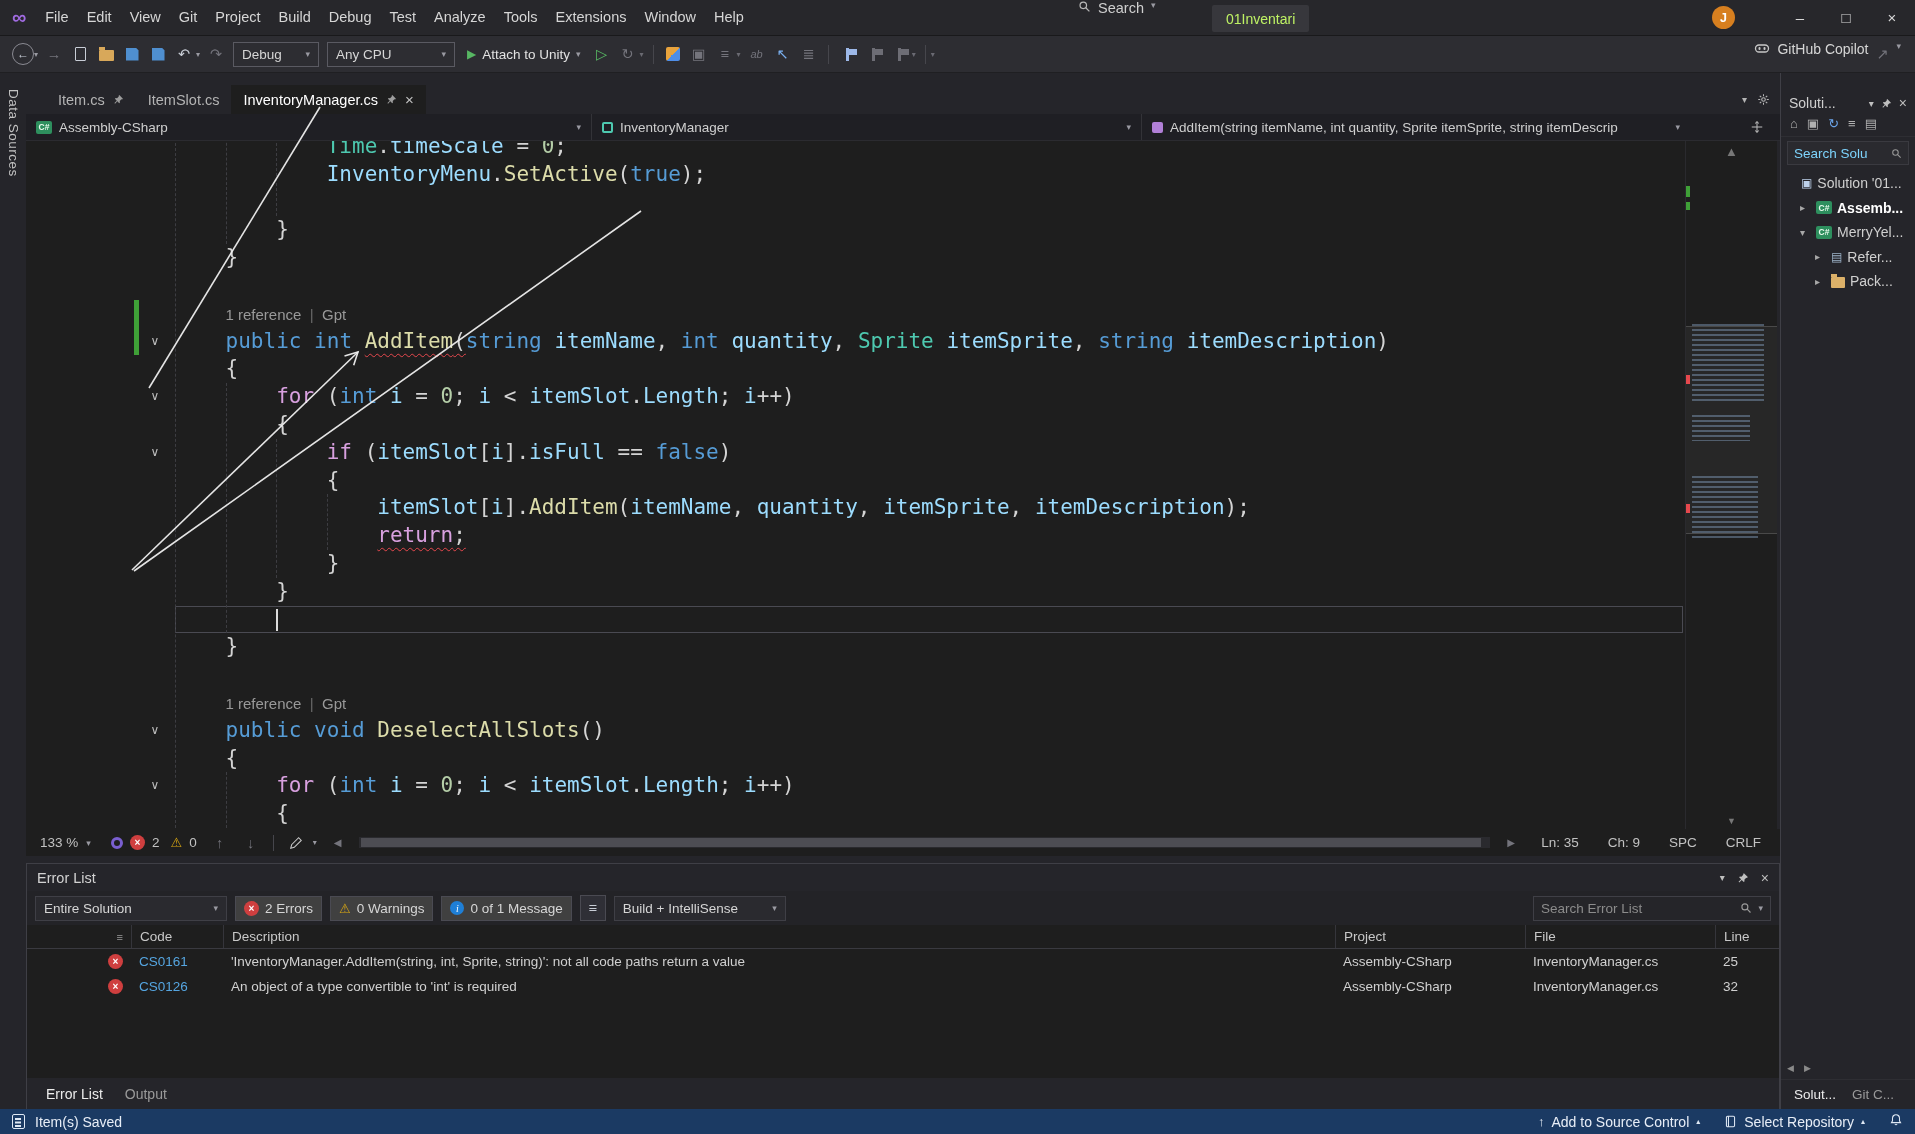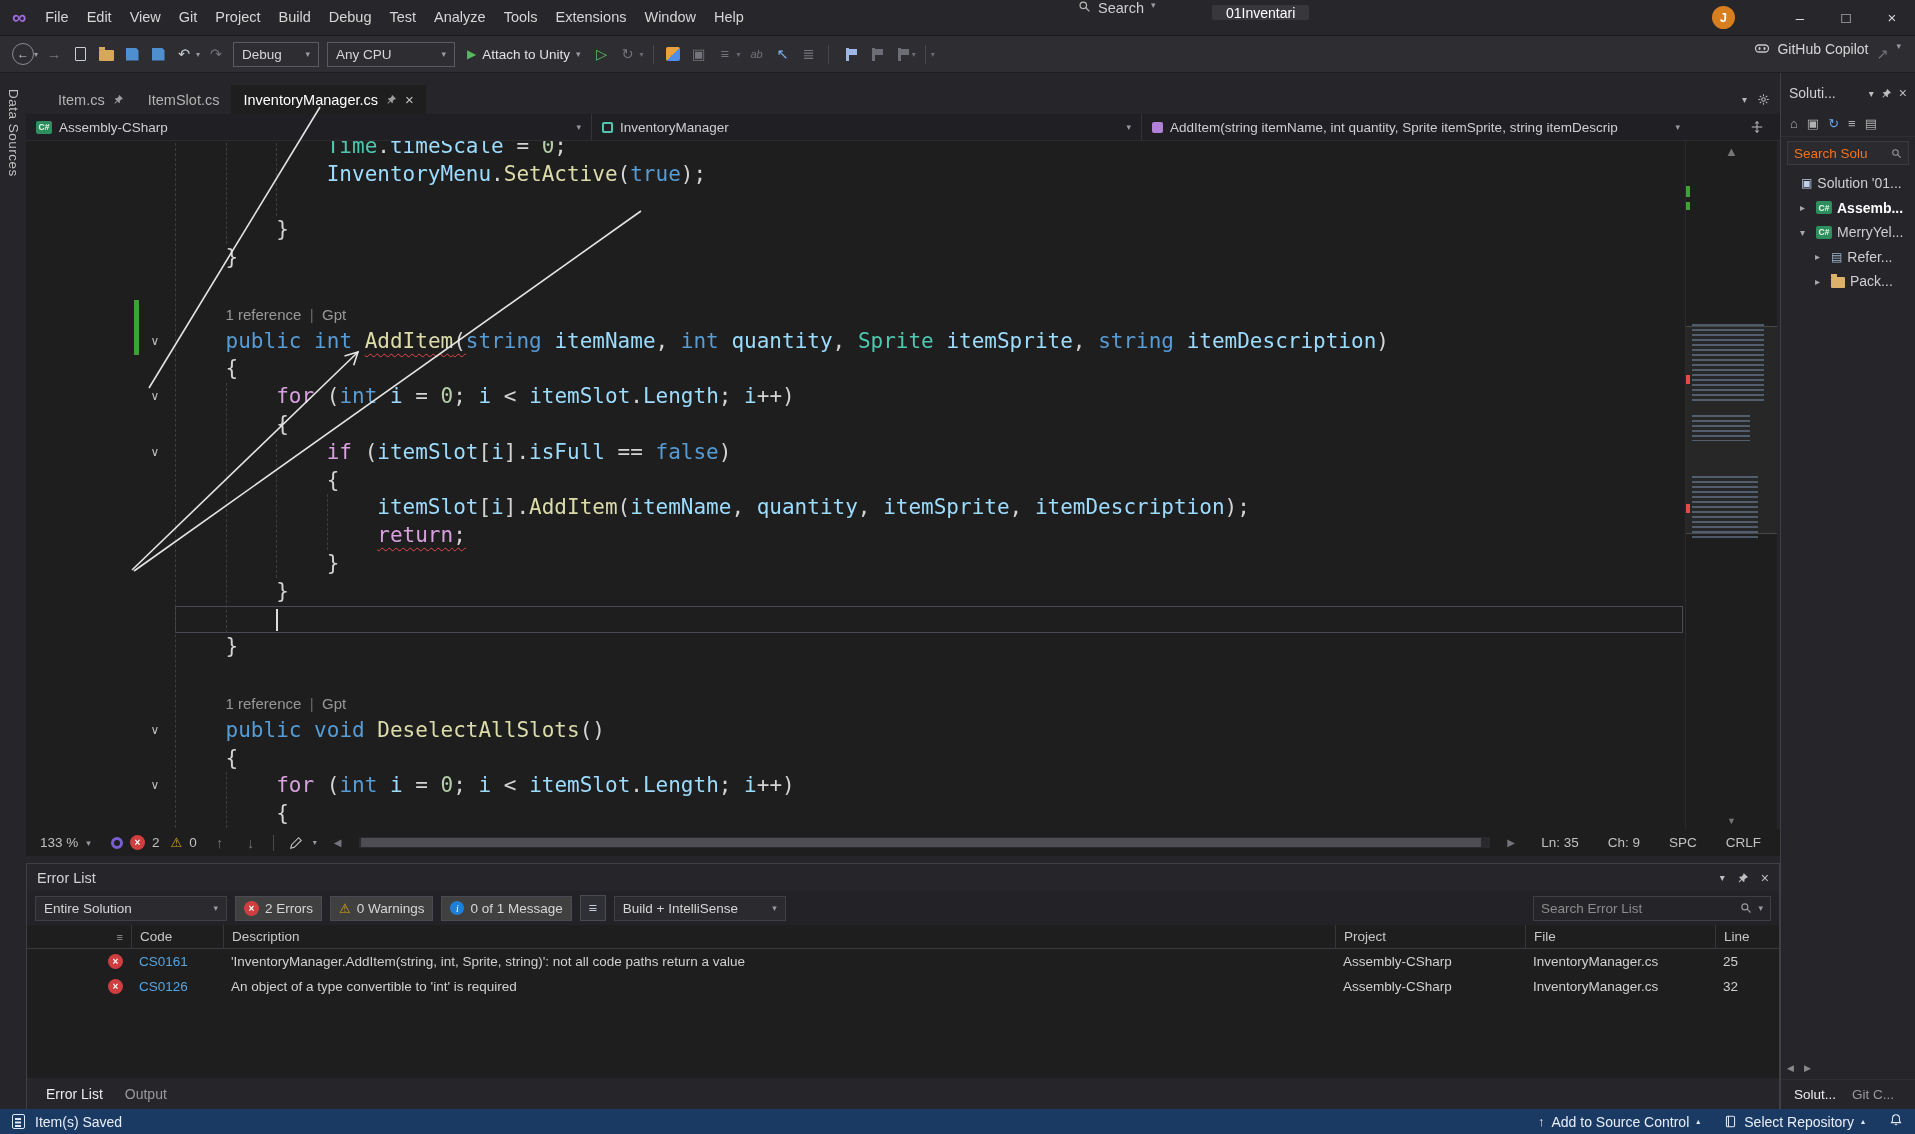--- a/index.html
+++ b/index.html
@@ -21,21 +21,21 @@
 #solution{position:absolute;left:1780px;top:73px;width:135px;height:1036px;background:#25252a;border-left:1px solid #3f3f46}
 #statusbar{position:absolute;left:0;top:1109px;width:1915px;height:25px;background:#1b3a63;display:flex;align-items:center;gap:10px;padding:0 12px;font-size:14px;color:#e8eef7}
 #annot{position:absolute;left:0;top:0;z-index:60;pointer-events:none}
 #annot line,#annot polyline{stroke:#efefef;stroke-width:1.6;fill:none;opacity:.95}
 
 
 .vslogo{color:#a06be0;font-size:20px;font-weight:bold;margin:0 10px 0 12px}
 #menubar{display:flex}
 .menu-item{padding:0 9px;line-height:35px;font-size:14.5px;color:#d6d6d6}
 .tb-search{position:absolute;left:1078px;top:0;height:36px;display:flex;gap:7px;color:#cfcfcf}
-.tb-title{position:absolute;left:1212px;top:5px;height:15px;background:#37373c;color:#ffffff;display:flex;align-items:center;padding:0 14px;font-size:14px;border-radius:2px}
+.tb-title{position:absolute;left:1212px;top:5px;height:27px;background:#37373c;color:#bef264;display:flex;align-items:center;padding:0 14px;font-size:14px;border-radius:2px}
 .tb-right{margin-left:auto;display:flex;align-items:center;height:100%}
 .avatar{width:23px;height:23px;border-radius:50%;background:#d77f1f;color:#fff;font-size:12.5px;font-weight:bold;display:flex;align-items:center;justify-content:center;margin-right:42px}
 .winbtn{width:46px;height:35px;display:flex;align-items:center;justify-content:center;color:#d8d8d8;font-size:15px}
 
 
 .ti{min-width:24px;height:26px;display:inline-flex;align-items:center;justify-content:center;color:#c8cdd6;font-size:14.5px}
 .ti.dim{color:#74747c}
 .ti.blue{color:#7ab0f0}
 .circ{width:22px;height:22px;min-width:22px;border:1px solid #8a8a92;border-radius:50%;font-size:12px;margin-left:4px}
 .mini-caret{font-size:8px;color:#9a9aa2;margin:0 2px 0 -2px}
@@ -125,26 +125,26 @@
 .ep-header>span:first-child{border-left:none;justify-content:flex-end}
 .el-row{height:25px;color:#d0d0d0;font-size:13.5px}
 .el-c0{display:flex;justify-content:flex-end;padding-right:8px}
 .el-code{color:#55a5e0;padding:0 8px}
 .el-desc,.el-cell{padding:0 8px;white-space:nowrap;overflow:hidden}
 .ep-tabs{position:absolute;left:0;right:0;bottom:0;height:31px;background:#25252a;display:flex;align-items:center;padding-left:10px;gap:4px;font-size:14px}
 .ep-tab{padding:4px 9px;color:#9a9a9a}
 .ep-tab.active{color:#ececec}
 
 
-.sx-title{height:26px;margin-top:12px;display:flex;align-items:flex-start;padding:0 8px;gap:7px;color:#d0d0d0;font-size:14px}
+.sx-title{height:26px;margin-top:12px;display:flex;align-items:flex-end;padding:0 8px;gap:7px;color:#d0d0d0;font-size:14px}
 .sx-title .t{flex:1;white-space:nowrap;overflow:hidden}
 .sx-ticons{display:flex;align-items:center;gap:7px;color:#bfbfbf;font-size:10px}
 .sx-toolbar{height:26px;display:flex;align-items:center;gap:9px;padding:0 9px;color:#b0b0b0;font-size:13px;border-bottom:1px solid #2e2e33}
 .sx-toolbar .blue{color:#6aa3e8}
-.sx-search{height:24px;margin:4px 6px;background:#2a2a2f;border:1px solid #3a3a40;display:flex;align-items:center;padding:0 6px;gap:4px;color:#f97316;font-size:13.5px;overflow:hidden;white-space:nowrap}
+.sx-search{height:24px;margin:4px 6px;background:#2a2a2f;border:1px solid #3a3a40;display:flex;align-items:center;padding:0 6px;gap:4px;color:#7dd3fc;font-size:13.5px;overflow:hidden;white-space:nowrap}
 #sxtree{padding-top:2px}
 .sx-row{height:24.5px;display:flex;align-items:center;gap:5px;font-size:14px;color:#cfcfcf;white-space:nowrap;overflow:hidden}
 .tw{width:11px;min-width:11px;color:#a8a8a8;font-size:10px}
 .sx-ico{flex:none}
 .sx-ico.solution{color:#bcd0ea;font-size:12px}
 .sx-ico.references{color:#9db3c8;font-size:12px}
 .sx-ico.folder{width:14px;height:11px;background:#dcb169;border-radius:1px;position:relative;margin-top:2px}
 .sx-ico.folder::before{content:"";position:absolute;top:-3px;left:0;width:6px;height:3px;background:#dcb169}
 .sx-label.bold{font-weight:bold;color:#fff}
 .sx-scroll{position:absolute;bottom:36px;left:6px;display:flex;gap:10px;color:#8a8a8a;font-size:9px}

